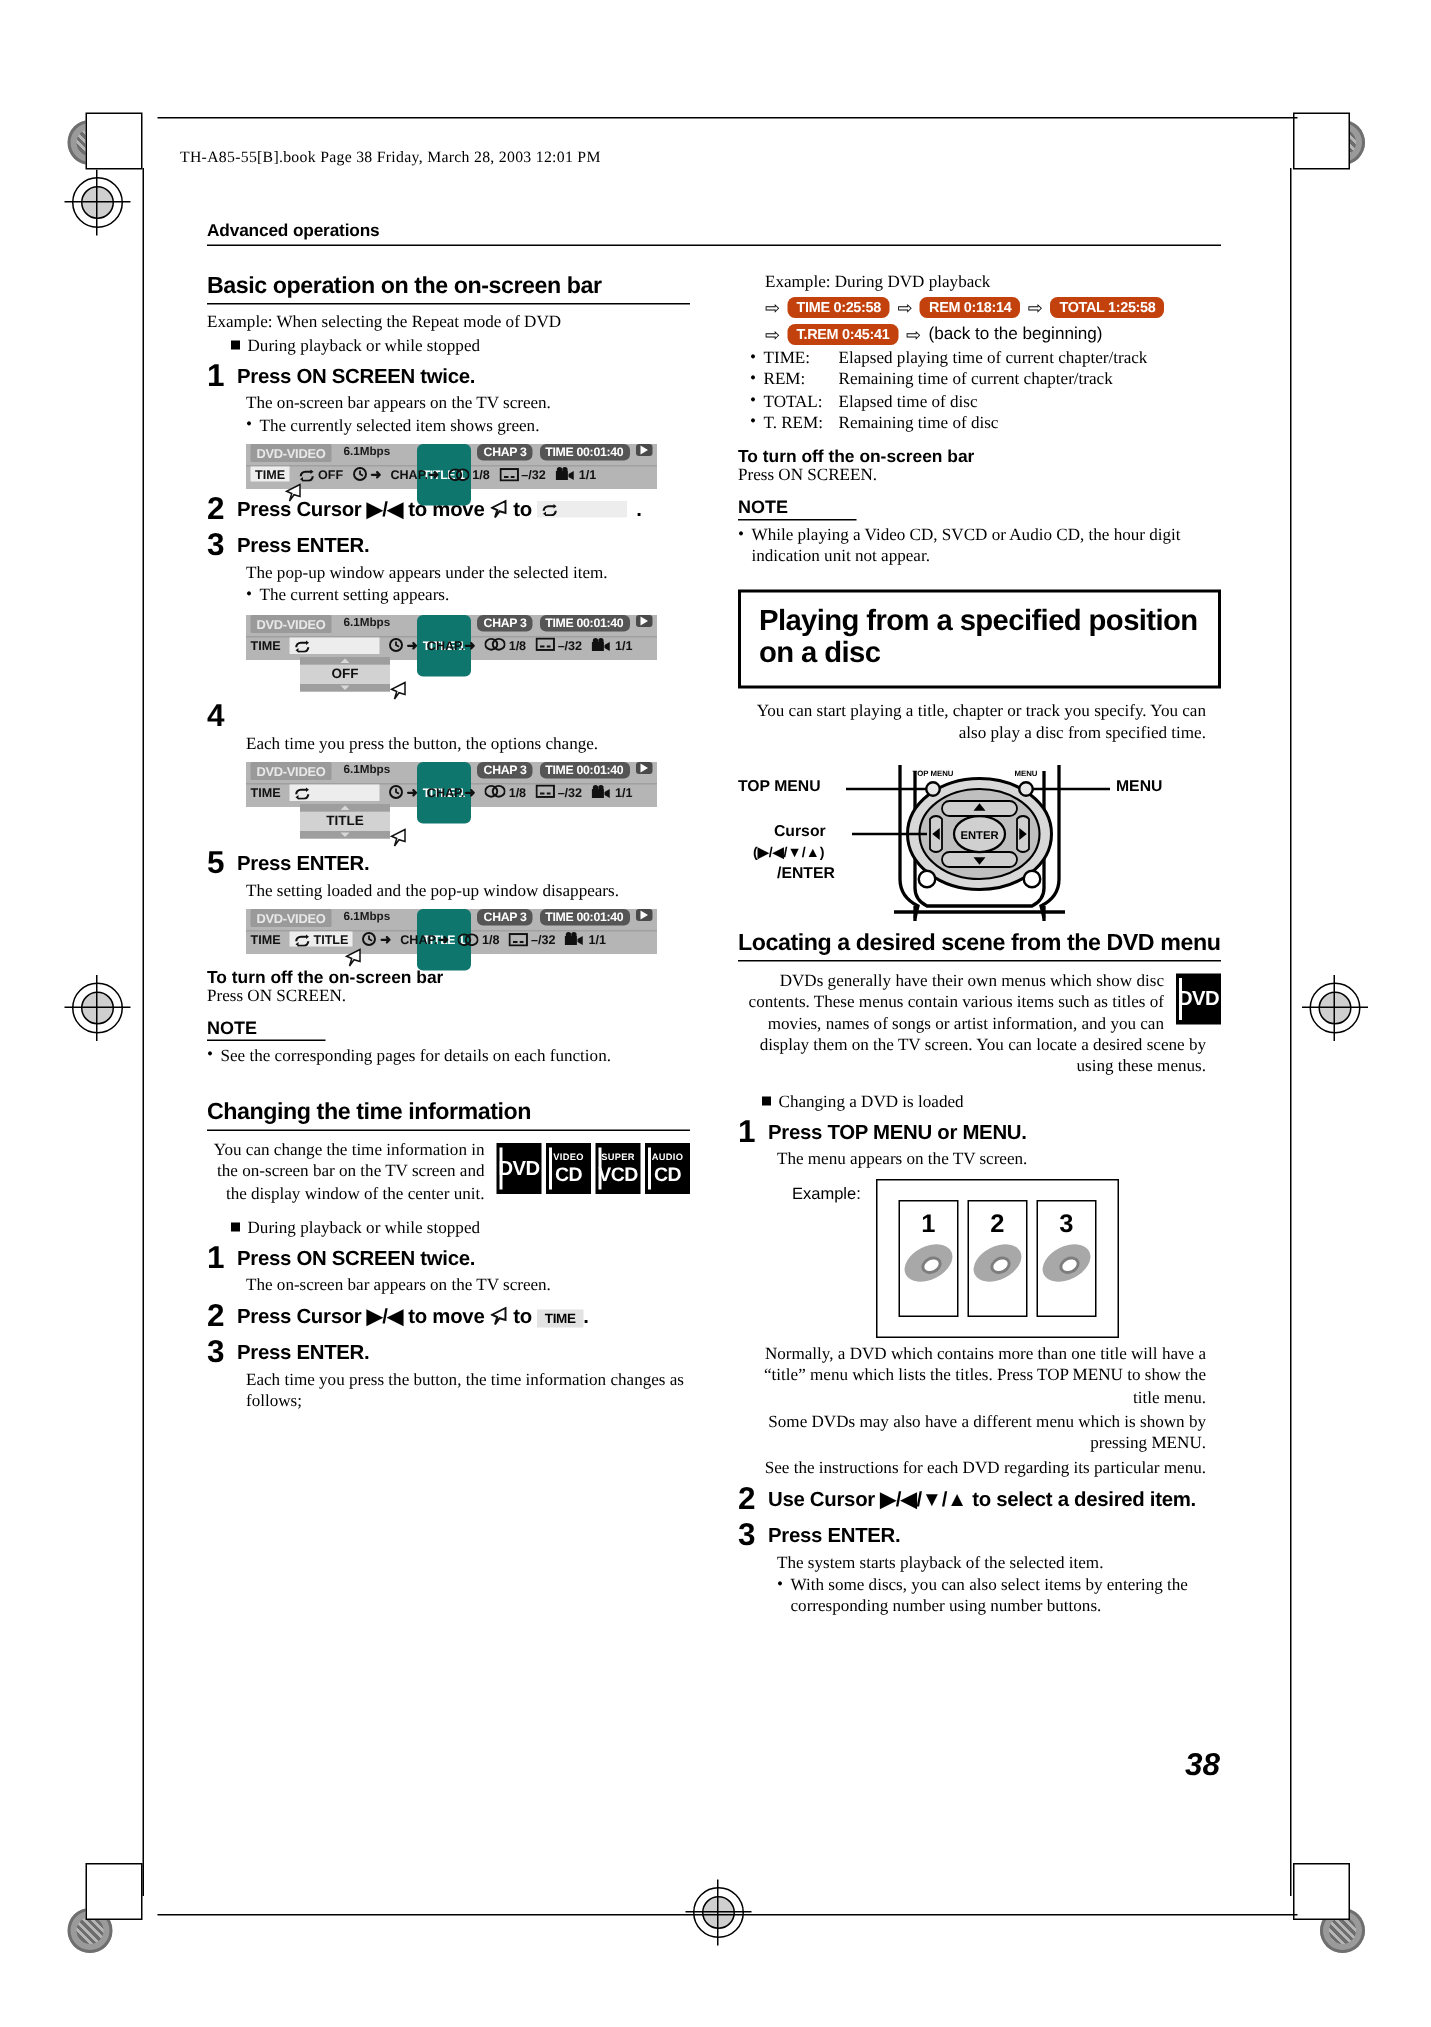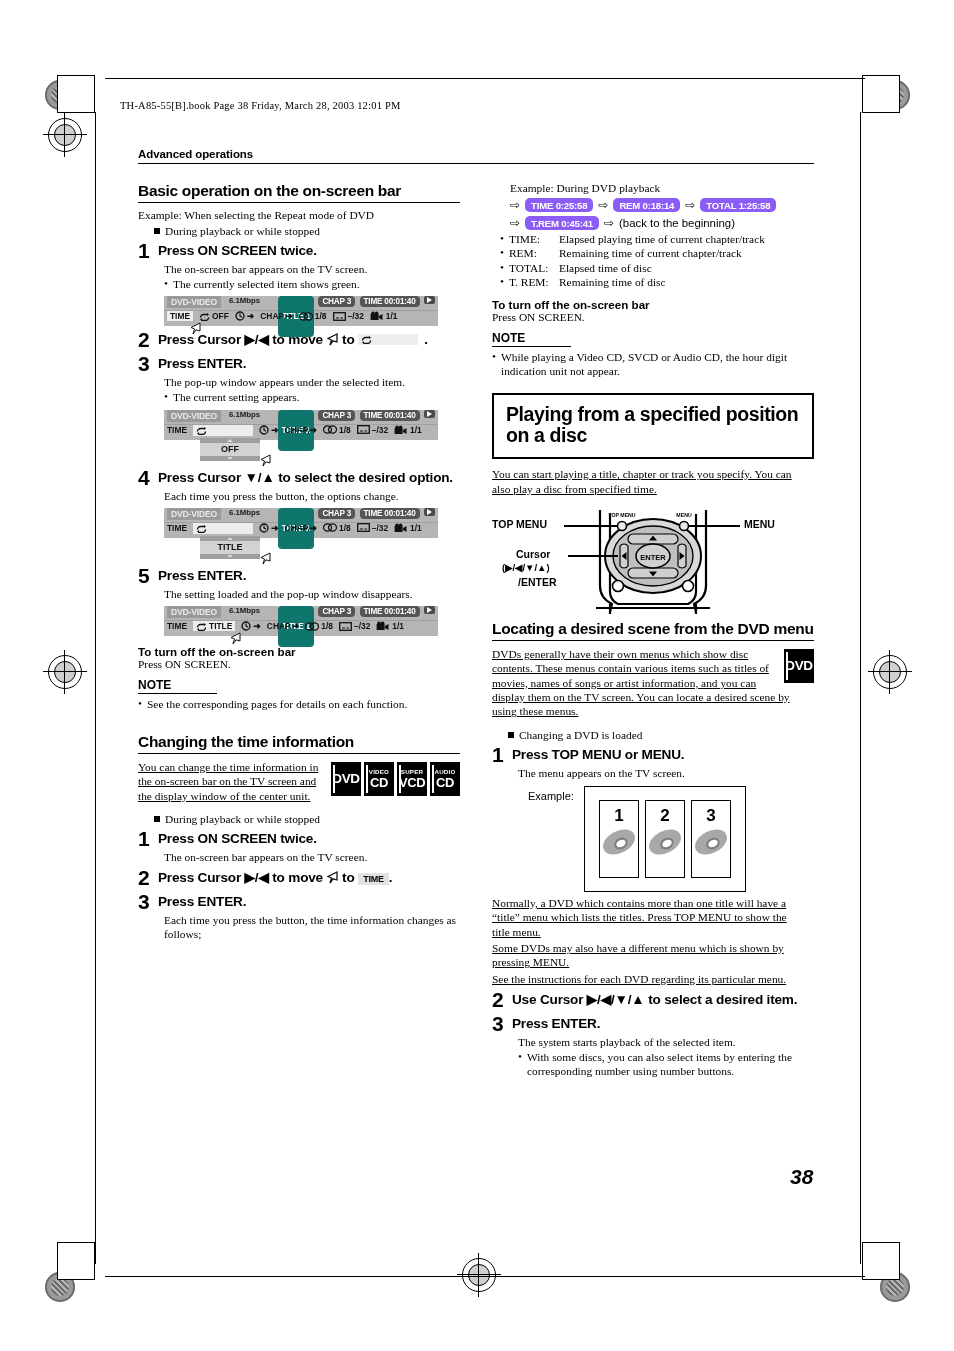--- a/index.html
+++ b/index.html
@@ -33,21 +33,21 @@
   .rule-top{border-bottom:1.6px solid #000;width:676px;}
 
   .cols{position:absolute;left:138px;top:182px;width:676px;}
   .colL{position:absolute;left:0;top:0;width:322px;}
   .colR{position:absolute;left:354px;top:0;width:322px;}
 
   h2.sect{font-family:"Liberation Sans",sans-serif;font-weight:bold;font-size:15.5px;
           margin:0 0 2px 0;letter-spacing:-0.3px;line-height:1.15;}
   .sect-rule{border-bottom:1.3px solid #000;margin-bottom:6px;}
 
-  p.body{font-size:11.4px;line-height:1.26;margin:0 10px 2px 0;text-align:left;text-decoration:underline;}
+  p.body{font-size:11.4px;line-height:1.26;margin:0 10px 2px 0;text-align:right;}
   .ex{font-size:11.4px;margin:0 0 4px 0;}
 
   .bullet-sq{font-size:11.4px;margin:3px 0 1px 0;padding-left:16px;}
   .bullet-sq .sq{display:inline-block;width:6px;height:6px;background:#000;margin-right:5px;vertical-align:1px;}
 
   .step{display:flex;align-items:flex-start;margin:4px 0 0 0;}
   .step .num{font-family:"Liberation Sans",sans-serif;font-weight:bold;font-size:21px;line-height:0.95;
              width:20px;flex:0 0 20px;}
   .step .txt{font-family:"Liberation Sans",sans-serif;font-weight:bold;font-size:13.6px;line-height:1.14;
              letter-spacing:-0.2px;padding-top:2px;}
@@ -103,21 +103,21 @@
   .logo .top{font-size:6.2px;font-weight:bold;letter-spacing:0.2px;margin-bottom:1px;}
   .logo .big{font-size:13px;font-weight:bold;letter-spacing:-0.4px;}
   .logo.single .big{font-size:13.5px;}
   .logo::before{content:"";position:absolute;left:2px;top:3px;bottom:3px;width:2px;background:#fff;}
 
   .floatbox{float:right;margin:2px 0 2px 8px;}
 
   
   .flow{margin:4px 0 2px 18px;font-family:"Liberation Sans",sans-serif;display:flex;align-items:center;gap:5px;flex-wrap:wrap;}
   .flow .arr{font-size:12px;font-family:"DejaVu Sans",sans-serif;}
-  .pill{background:#8b5cf6;color:#fff;font-size:9.6px;font-weight:bold;border-radius:5px;padding:1.5px 6px;white-space:nowrap;letter-spacing:-0.2px;}
+  .pill{background:#c2410c;color:#fff;font-size:9.6px;font-weight:bold;border-radius:5px;padding:1.5px 6px;white-space:nowrap;letter-spacing:-0.2px;}
   .flowtxt{font-family:"Liberation Sans",sans-serif;font-size:11.4px;}
 
   
   .bigbox{border:2px solid #000;padding:9px 12px 11px 12px;margin:14px 0 8px 0;}
   .bigbox h1{font-family:"Liberation Sans",sans-serif;font-weight:bold;font-size:19.5px;
              line-height:1.1;margin:0;letter-spacing:-0.4px;}
 
   
   .remote{position:relative;height:110px;margin:8px 0 4px 0;}
   .lbl{position:absolute;font-family:"Liberation Sans",sans-serif;font-weight:bold;font-size:10.5px;}
@@ -381,21 +381,20 @@
             </div>
         </div>
         <svg class="cursorarrow" style="left:96px;top:44px;" width="12" height="13" viewBox="0 0 12 13">
             <path d="M10 1 L1 5.5 L4.5 7 L3 12 L6 7.8 L10 9 Z" fill="#fff" stroke="#111" stroke-width="1"></path>
           </svg>
       </div>
 
       
       <div class="step">
         <div class="num">4</div>
-        <div class="txt">Press Cursor ▼/▲ to select the desired option.</div>
       </div>
       <div class="substep">
         <p>Each time you press the button, the options change.</p>
       </div>
 
       
       <div class="osd" style="margin-bottom:28px;">
         <div class="row row1">
           <span class="tag">DVD-VIDEO</span>
           <span class="mbps">6.1Mbps</span>

